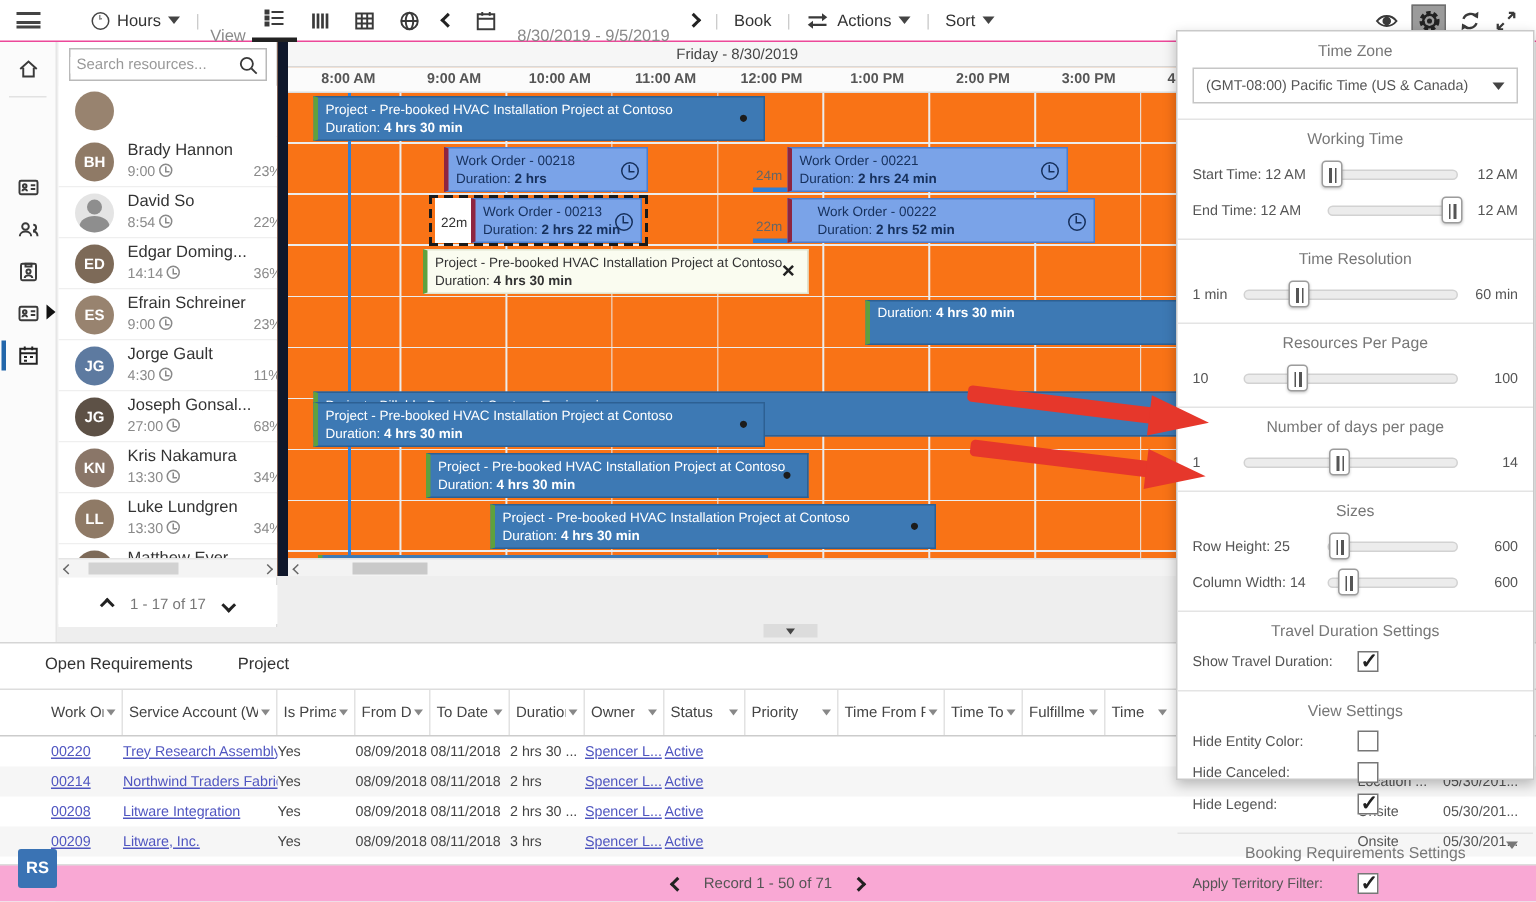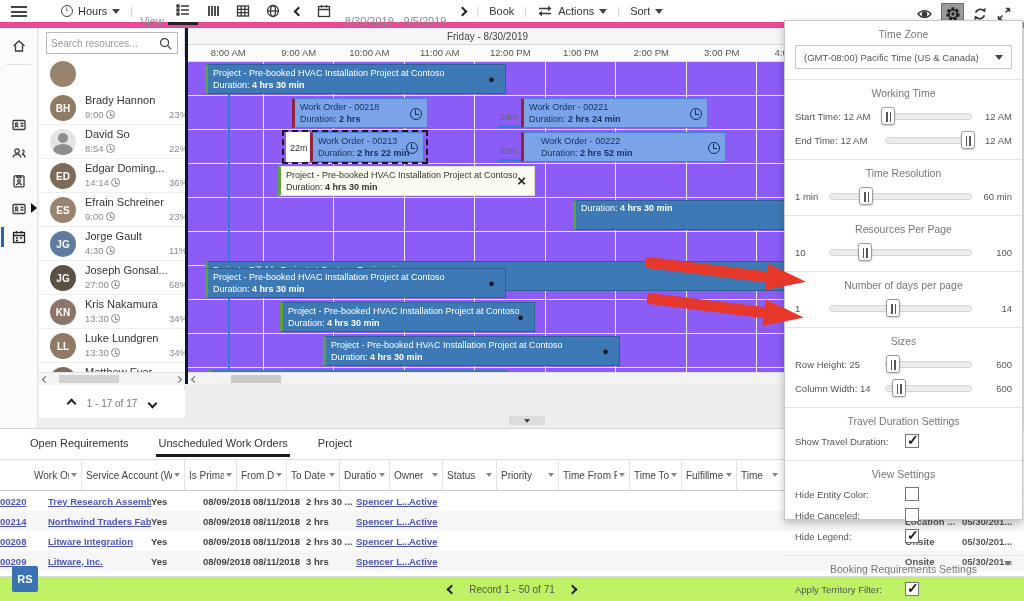--- a/index.html
+++ b/index.html
@@ -1,21 +1,21 @@
 <!DOCTYPE html>
 <html><head>
 <meta charset="utf-8">
 <style>
   * { margin:0; padding:0; box-sizing:border-box; }
   html,body { width:1024px; height:601px; overflow:hidden; }
   body { font-family:"Liberation Sans", sans-serif; background:#eeeeee; color:#333; }
   #app { position:relative; width:1024px; height:601px; }
 
   
-  #toolbar { position:absolute; left:0; top:0; width:1024px; height:28px; background:#fff; border-bottom:6px solid #ec4899; display:flex; align-items:center; font-size:11px; color:#333; }
+  #toolbar { position:absolute; left:0; top:0; width:1024px; height:28px; background:#fff; border-bottom:1px solid #ec4899; display:flex; align-items:center; font-size:11px; color:#333; }
   .tb-item { display:flex; align-items:center; gap:5px; padding:0 7px; height:28px; cursor:pointer; position:relative; }
   .tb-sep { color:#ccc; padding:0 3px; }
   .tb-gray { color:#8a8a8a;margin-top:20px; }
   .cdown { width:0; height:0; border-left:4px solid transparent; border-right:4px solid transparent; border-top:5px solid #444; display:inline-block; }
   .hamb { width:16px; height:11px; border-top:2px solid #444; border-bottom:2px solid #444; position:relative; }
   .hamb::after { content:""; position:absolute; left:0; top:3.5px; width:16px; height:2px; background:#444; }
   .ic { display:inline-block; vertical-align:middle; }
   .tb-view-sel { border-bottom:3px solid #222; padding-bottom:0; height:28px; display:flex; align-items:center; padding:0 7px; }
   #tb-right { position:absolute; right:12px; top:0; height:28px; display:flex; align-items:center; gap:8px; }
   .gearbtn { width:23px; height:23px; background:#9b9b9b; border:1px solid #6f6f6f; display:flex; align-items:center; justify-content:center; }
@@ -48,24 +48,24 @@
   .rmeta { position:absolute; left:46px; top:18px; font-size:9.5px; color:#8a8a8a; width:96px; }
   .rpct { position:absolute; left:84px; top:0; }
   .clock-s { display:inline-block; position:relative; width:9px; height:9px; border:1px solid #8a8a8a; border-radius:50%; vertical-align:-1px; margin-left:2px; }
   .clock-s::before { content:""; position:absolute; left:3.5px; top:1px; width:1px; height:3px; background:#8a8a8a; }
   .clock-s::after { content:""; position:absolute; left:3.5px; top:3.5px; width:2.5px; height:1px; background:#8a8a8a; }
   #rhscroll { position:absolute; left:0; top:344px; width:146px; height:13px; background:#f4f4f4; border-top:1px solid #e5e5e5; }
   #rhthumb { position:absolute; left:20px; top:2px; width:60px; height:8px; background:#d2d2d2; }
   #rpag { position:absolute; left:0; top:362px; width:146px; height:26px; background:#fff; display:flex; align-items:center; justify-content:center; gap:12px; font-size:10px; color:#777; }
 
   
-  #schedule { position:absolute; left:185px; top:28px; width:795px; height:356px; background:#8b5cf6; border-left:3px solid #0f172a; }
+  #schedule { position:absolute; left:185px; top:28px; width:795px; height:356px; background:#f97316; border-left:7px solid #0f172a; }
   #dayhdr { height:17px; width:599px; background:#f6f6f6; border-bottom:1px solid #d8d8d8; text-align:center; font-size:10px; color:#444; line-height:17px; }
   #timehdr { height:17px; background:#fbfbfb; border-bottom:1px solid #ddd; display:flex; padding-left:5px; }
-  .tlab { width:70.5px; flex:none; text-align:center; font-size:9.5px; color:#555; line-height:16px; }
+  .tlab { width:70.5px; flex:none; text-align:center; font-size:9.5px; color:#555; line-height:16px;font-weight:bold; }
   #gridbody { position:absolute; left:0; top:34px; width:839px; height:310px; overflow:hidden;
     background-image:
       repeating-linear-gradient(to bottom, transparent 0 33px, #ececec 33px 34px),
       repeating-linear-gradient(to right, transparent 0 69.5px, #ececec 69.5px 70.5px);
     background-position:0 0, 5px 0; }
   #nowline { position:absolute; left:40px; top:0; width:2px; height:310px; background:#2f7fd6; }
   .bar { position:absolute; height:30px; cursor:pointer; overflow:visible; }
   .bar .b-title { font-size:9px; padding:3px 5px 0 5px; white-space:nowrap; overflow:hidden; }
   .bar .b-dur { font-size:9px; padding:2px 5px 0 5px; white-space:nowrap; overflow:hidden; }
   .bar.p { background:#3d79b4; border:1px solid #2d6093; border-left:3px solid #5fa13e; color:#fff; }
@@ -99,31 +99,31 @@
   .hlabel { font-size:10px; color:#444; white-space:nowrap; overflow:hidden; }
   .hcaret { width:0; height:0; border-left:3.5px solid transparent; border-right:3.5px solid transparent; border-top:4px solid #888; flex:none; margin-left:2px; }
   #thead .hcell:nth-of-type(1){width:52px;} #thead .hcell:nth-of-type(2){width:103px;}
   #thead .hcell:nth-of-type(3){width:52px;} #thead .hcell:nth-of-type(4){width:50px;}
   #thead .hcell:nth-of-type(5){width:53px;} #thead .hcell:nth-of-type(6){width:50px;}
   #thead .hcell:nth-of-type(7){width:53px;} #thead .hcell:nth-of-type(8){width:54px;}
   #thead .hcell:nth-of-type(9){width:62px;} #thead .hcell:nth-of-type(10){width:71px;}
   #thead .hcell:nth-of-type(11){width:52px;} #thead .hcell:nth-of-type(12){width:55px;}
   #thead .hcell:nth-of-type(13){width:45px; border-right:none;}
   #trows { position:relative; }
-  .trow { display:flex; height:20px; align-items:center; position:relative; font-size:9.5px; color:#444;font-weight:bold; }
+  .trow { display:flex; height:20px; align-items:center; padding-left:34px; position:relative; font-size:9.5px; color:#444; }
   .trow:nth-of-type(even) { background:#f6f6f6; }
   .trow span { flex:none; white-space:nowrap; overflow:hidden; padding-right:6px; }
   .c0{width:48px;} .c1{width:103px;} .c2{width:52px;} .c3{width:50px;} .c4{width:53px;} .c5{width:50px;} .c6{width:53px;} .c7{width:54px;}
   .lnk { color:#4f55c0; text-decoration:underline; cursor:pointer; }
   .ext1 { position:absolute; left:905px; color:#555; }
   .ext2 { position:absolute; left:962px; color:#555; }
   #tbl-caret { position:absolute; left:1004px; top:132px; width:0; height:0; border-left:4px solid transparent; border-right:4px solid transparent; border-top:5px solid #777; }
 
   
-  #footer { position:absolute; left:0; top:576px; width:1024px; height:25px; background:#bef264; border-top:1px solid #ddd; display:flex; align-items:center; justify-content:center; gap:14px; font-size:10px; color:#555; }
+  #footer { position:absolute; left:0; top:576px; width:1024px; height:25px; background:#f9a8d4; border-top:1px solid #ddd; display:flex; align-items:center; justify-content:center; gap:14px; font-size:10px; color:#555; }
   #rsbadge { position:absolute; left:12px; top:566px; width:26px; height:26px; background:#3a73b4; color:#fff; font-size:11px; font-weight:bold; display:flex; align-items:center; justify-content:center; border-radius:2px; z-index:20; }
 
   
   #panel { position:absolute; left:784px; top:20px; width:239px; height:500px; background:#fff; border:1px solid #c9c9c9; box-shadow:0 3px 8px rgba(0,0,0,.25); z-index:50; font-size:9.5px; color:#555; }
   .psec { border-bottom:1px solid #e4e4e4; padding:5px 8px 7px; }
   .ptitle { text-align:center; font-size:10.5px; color:#777; margin:2px 0 5px; }
   .pselect { margin:0 2px 3px; border:1px solid #c6c6c6; height:24px; display:flex; align-items:center; justify-content:space-between; padding:0 8px; font-size:9.5px; color:#555; cursor:pointer; }
   .prow { display:flex; align-items:center; padding:3px 2px; }
   .plabel { width:84px; flex:none; }
   .pmin { width:28px; flex:none; }
@@ -507,21 +507,20 @@
   </div>
 
   <div id="splitbtn">
     <span class="cdown"></span>
   </div>
 
   <div id="bottom">
     <div id="tabs">
 
     <div class="tab">Open Requirements</div>
-        <div class="tab active">Unscheduled Work Orders</div>
         <div class="tab">Project</div>
       </div>
     <div id="thead">
 
     <div class="hcell">
           <span class="hlabel">Work Or</span>
           <span class="hcaret"></span>
         </div>
         <div class="hcell">
           <span class="hlabel">Service Account (Work .</span>

